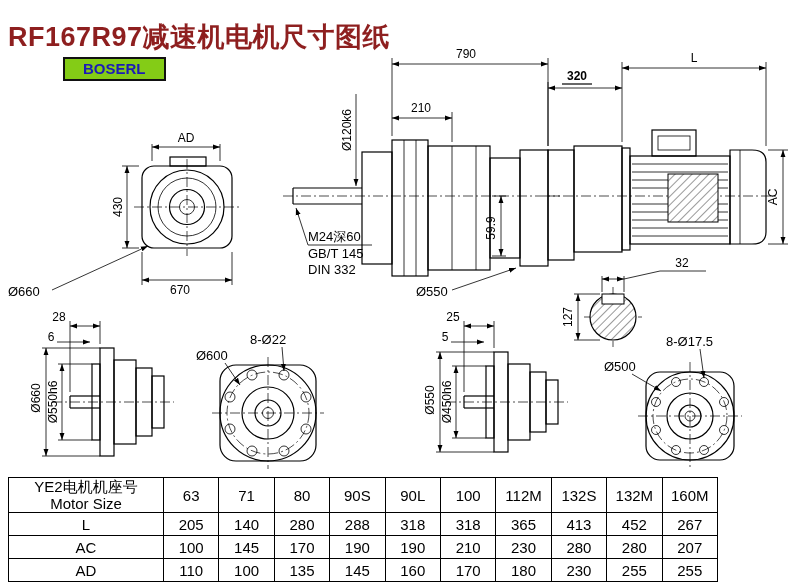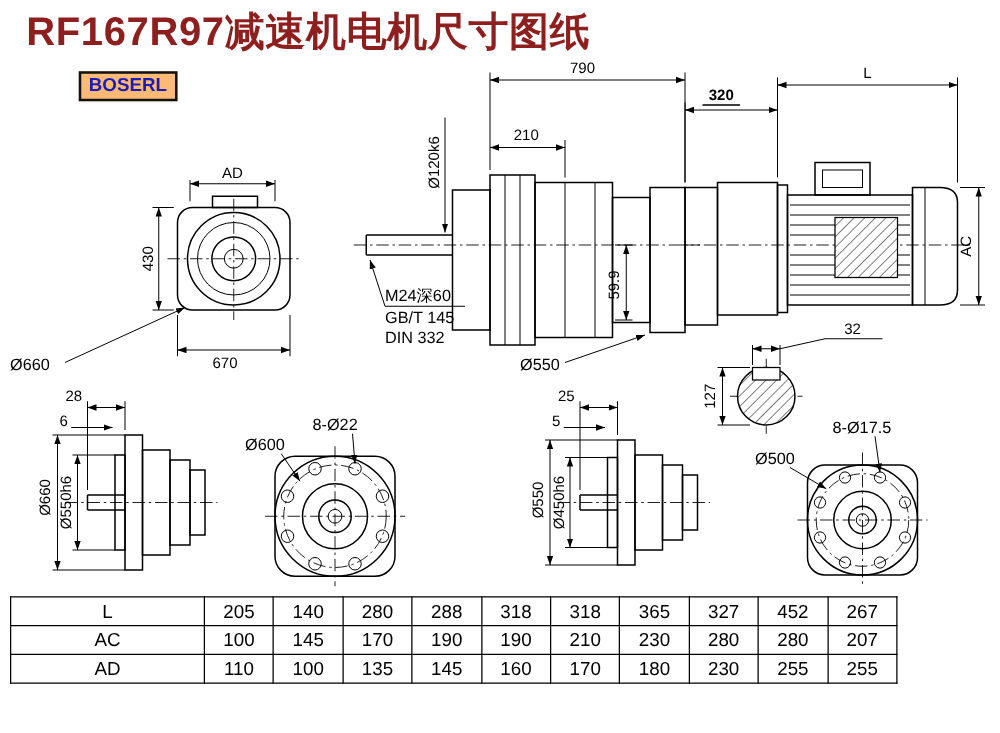--- a/index.html
+++ b/index.html
@@ -1,23 +1,23 @@
 <!DOCTYPE html>
 <html><head>
 <meta charset="utf-8">
 <style>
   * { margin:0; padding:0; box-sizing:border-box; }
   html,body { background:#fff; }
   body { width:800px; height:586px; overflow:hidden; font-family:"Liberation Sans", sans-serif; color:#000; }
   .stage { position:relative; width:800px; height:586px; background:#fff; }
 
-  .title { position:absolute; left:8px; top:4px; font-size:32px; font-weight:bold;
-           color:#8e1f1f; letter-spacing:.5px; white-space:nowrap;margin-left:13px; }
-  .brand { position:absolute; left:63px; top:57px; border:2px solid #111; background:#fdba74;
-           padding:0 6px; font-size:15px; font-weight:bold; color:#1b1bb8; line-height:20px; }
+  .title { position:absolute; left:8px; top:19px; font-size:27px; font-weight:bold;
+           color:#8e1f1f; letter-spacing:.5px; white-space:nowrap; }
+  .brand { position:absolute; left:63px; top:57px; border:2px solid #111; background:#84cc16;
+           padding:0 18px; font-size:15px; font-weight:bold; color:#1b1bb8; line-height:20px; }
 
   svg.drawing { position:absolute; left:0; top:0; }
   .ol   { fill:none; stroke:#000; stroke-width:1.2; }
   .thin { fill:none; stroke:#000; stroke-width:.8;  }
   .dim  { fill:none; stroke:#000; stroke-width:.8;  }
   .cl   { fill:none; stroke:#000; stroke-width:.7; stroke-dasharray:10 3 2 3; }
   svg text { font-family:"Liberation Sans", sans-serif; fill:#000; }
   text.d   { font-size:12px; }
   text.lbl { font-size:13px; }
   text.bold{ font-weight:bold; }
@@ -258,30 +258,46 @@
 
   <div class="title">RF167R97减速机电机尺寸图纸</div>
   <div class="brand">BOSERL</div>
 
   <table class="spec">
     <colgroup>
         <col class="c0">
         <col span="10">
       </colgroup>
     <tbody>
+        <tr class="head">
+      <th class="first-head">
+        <div>YE2电机机座号</div>
+        <div>Motor Size</div>
+      </th>
+      <th>63</th>
+      <th>71</th>
+      <th>80</th>
+      <th>90S</th>
+      <th>90L</th>
+      <th>100</th>
+      <th>112M</th>
+      <th>132S</th>
+      <th>132M</th>
+      <th>160M</th>
+    </tr>
     <tr>
       <th>L</th>
       <td>205</td>
       <td>140</td>
       <td>280</td>
       <td>288</td>
       <td>318</td>
       <td>318</td>
       <td>365</td>
-      <td>327</td>
+      <td>413</td>
       <td>452</td>
       <td>267</td>
     </tr>
     <tr>
       <th>AC</th>
       <td>100</td>
       <td>145</td>
       <td>170</td>
       <td>190</td>
       <td>190</td>

